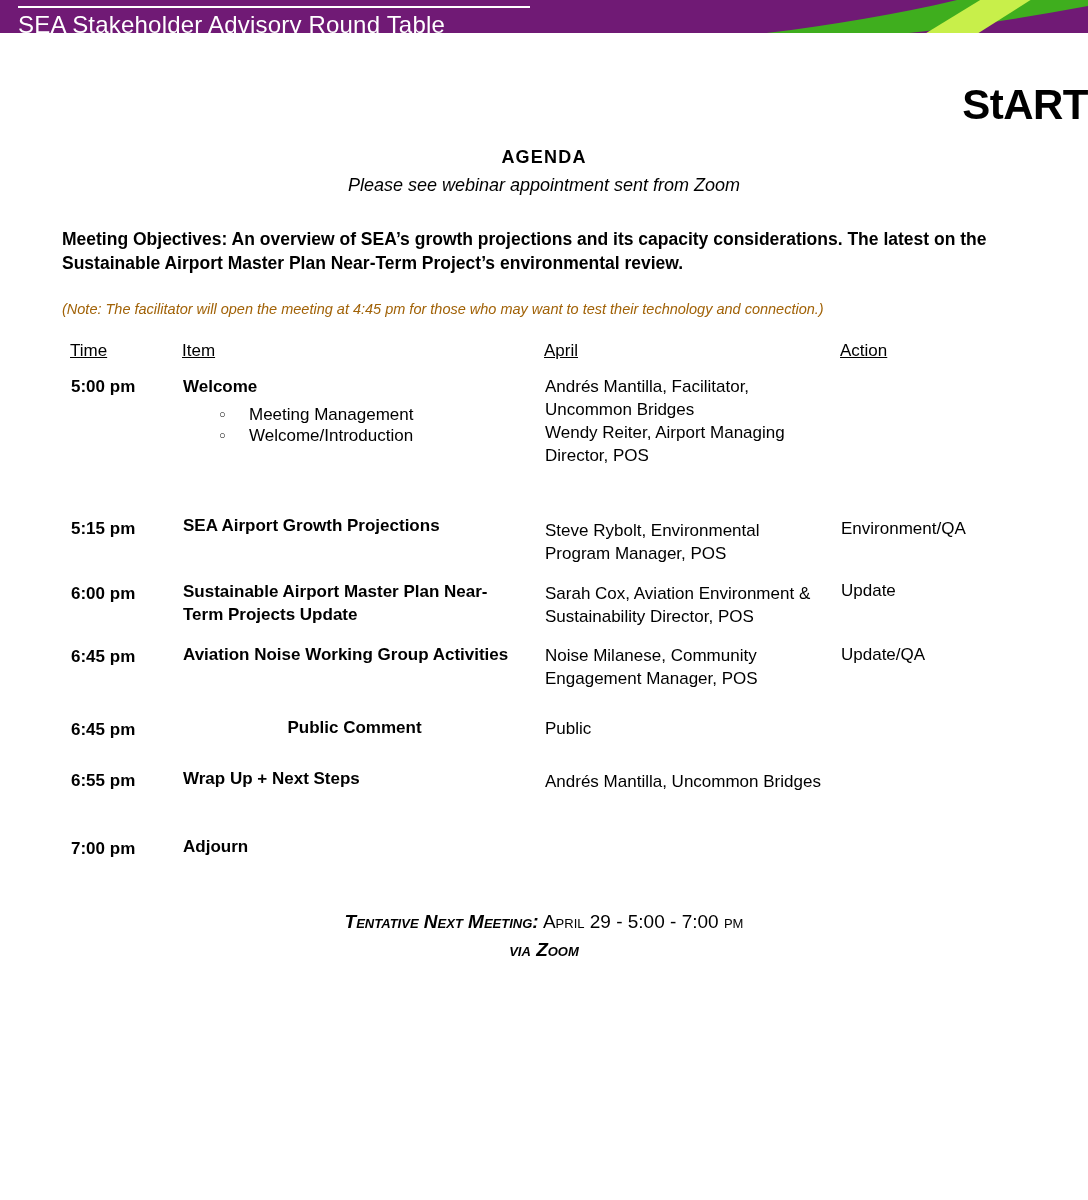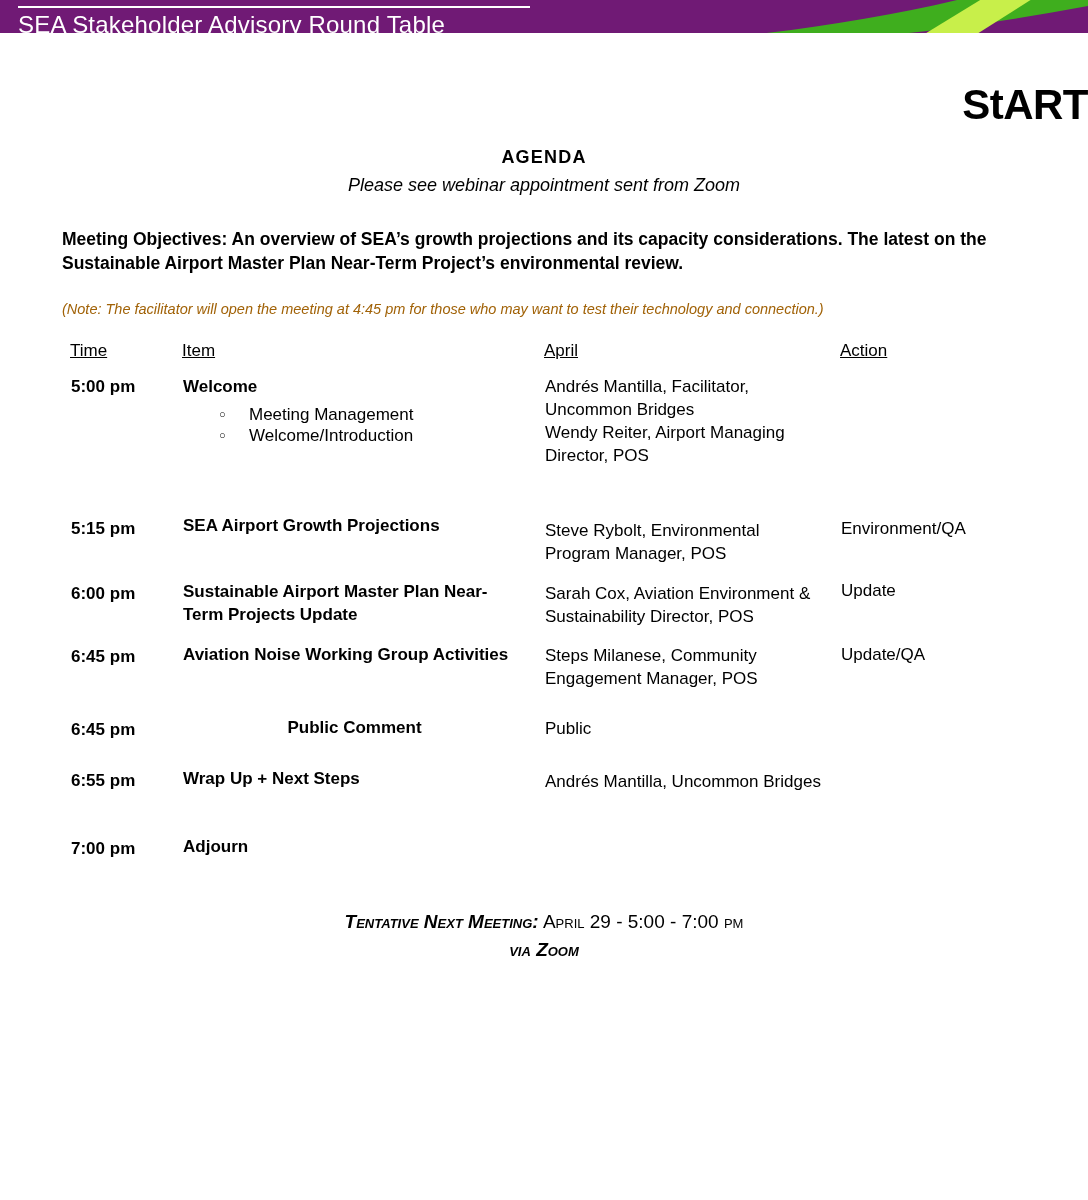--- a/index.html
+++ b/index.html
@@ -266,21 +266,21 @@
         <td class="item" style="padding-top:6px;">Sustainable Airport Master Plan Near-Term Projects Update</td>
         <td class="lead" style="padding-top:8px;">Sarah Cox, Aviation Environment &amp; Sustainability Director, POS</td>
         <td class="action" style="padding-top:5px;">Update</td>
       </tr>
 
 
       <tr style="height:74px;">
         <td></td>
         <td class="time" style="padding-top:7px;">6:45 pm</td>
         <td class="item" style="padding-top:5px;">Aviation Noise Working Group Activities</td>
-        <td class="lead" style="padding-top:6px;">Steps Milanese, Community Engagement Manager, POS</td>
+        <td class="lead" style="padding-top:6px;">Noise Milanese, Community Engagement Manager, POS</td>
         <td class="action" style="padding-top:5px;">Update/QA</td>
       </tr>
 
       <tr style="height:51px;">
         <td></td>
         <td class="time" style="padding-top:6px;">6:45 pm</td>
         <td class="item" style="padding-top:4px;text-align:center;">Public Comment</td>
         <td class="lead" style="padding-top:5px;">Public</td>
         <td class="action"></td>
       </tr>

